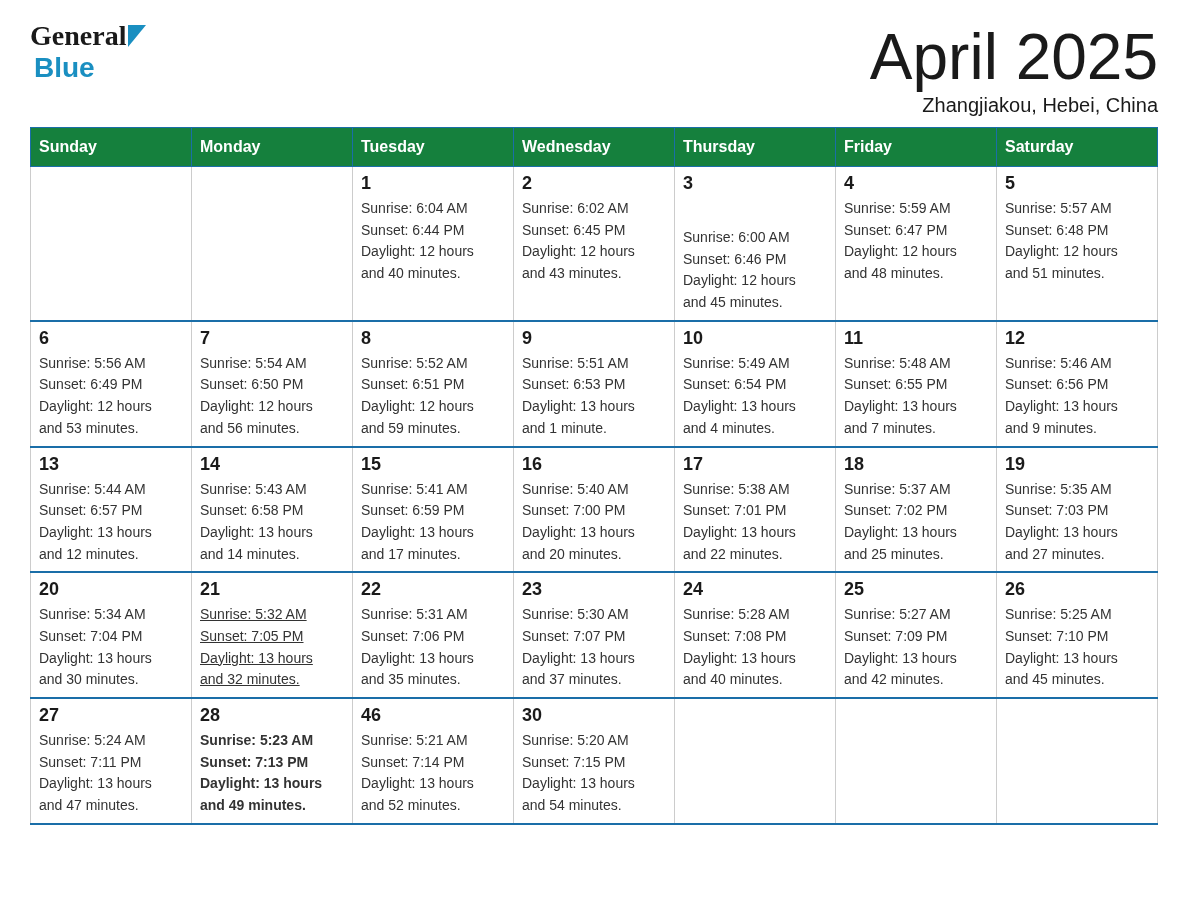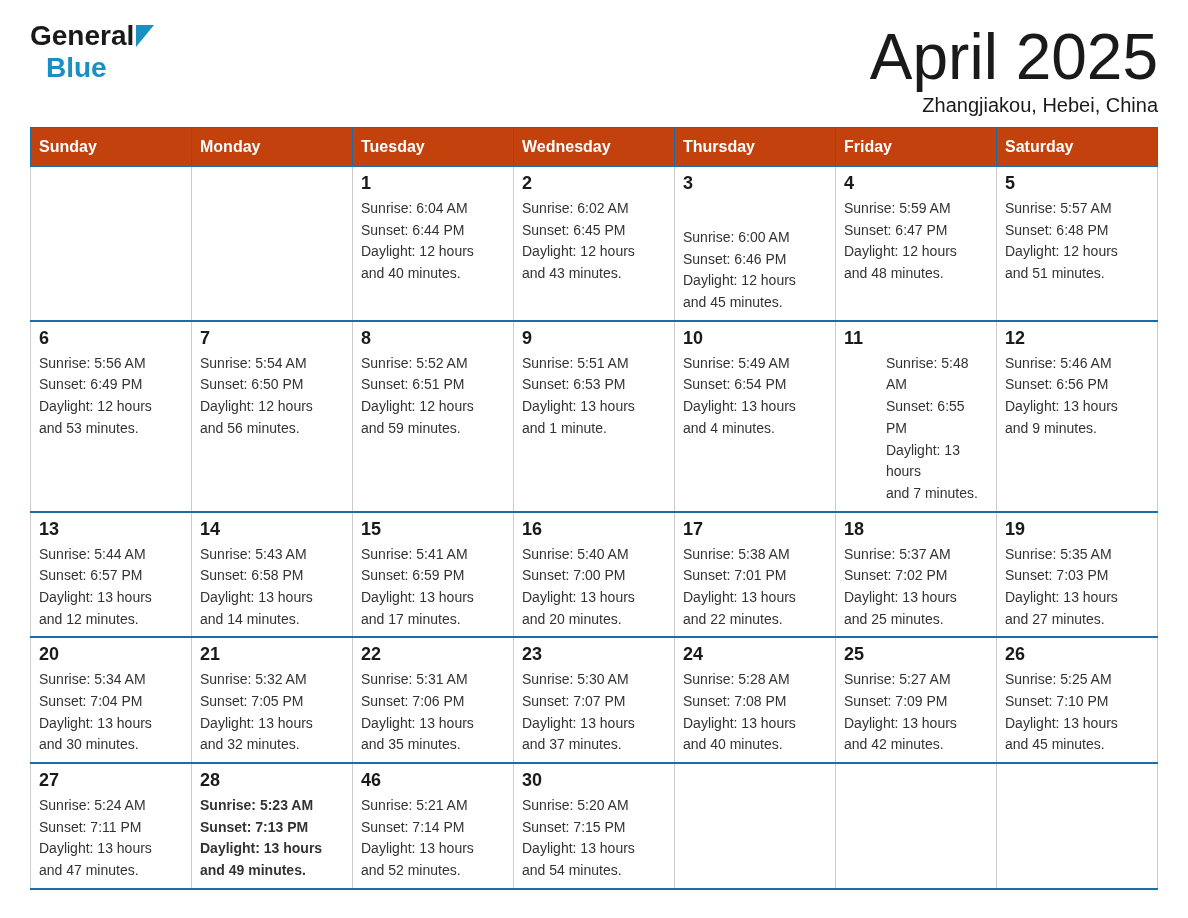--- a/index.html
+++ b/index.html
@@ -13,56 +13,57 @@
     .header {
       display: flex;
       justify-content: space-between;
       align-items: flex-start;
       margin-bottom: 10px;
     }
     .logo-text-general {
       font-size: 28px;
       font-weight: bold;
       color: #1a1a1a;
+      font-family: Liberation Serif, serif;
     }
     .logo-wrapper {
       display: flex;
       flex-direction: column;
       align-items: flex-start;
     }
     .logo-line1 {
       display: flex;
       align-items: center;
     }
     .logo-line2 {
       font-size: 28px;
       font-weight: bold;
       color: #1a8fc1;
-      margin-left: 16px;
+      margin-left: 4px;
     }
     .title-block {
       text-align: right;
     }
     .title-block h1 {
       font-size: 64px;
       font-weight: normal;
       color: #1a1a1a;
     }
     .title-block h2 {
       font-size: 20px;
       font-weight: normal;
       color: #1a1a1a;
     }
     .calendar {
       width: 100%;
       border-collapse: collapse;
       margin-top: 10px;
     }
     .calendar thead tr th {
-      background: #c2410c;
+      background: #15803d;
       color: #fff;
       padding: 10px 8px;
       font-size: 16px;
       font-weight: bold;
       text-align: left;
       border: 1px solid #1a6ea8;
     }
     .calendar tbody tr td {
       vertical-align: top;
       border: 1px solid #ccc;
@@ -192,21 +193,21 @@
         </td>
         <td>
           <div class="day-number">10</div>
           <div class="day-info" style="white-space: pre-line;">Sunrise: 5:49 AM
 Sunset: 6:54 PM
 Daylight: 13 hours
 and 4 minutes.</div>
         </td>
         <td>
           <div class="day-number">11</div>
-          <div class="day-info" style="white-space: pre-line; margin-left: 42px;">Sunrise: 5:48 AM
+          <div class="day-info" style="white-space: pre-line;">Sunrise: 5:48 AM
 Sunset: 6:55 PM
 Daylight: 13 hours
 and 7 minutes.</div>
         </td>
         <td>
           <div class="day-number">12</div>
           <div class="day-info" style="white-space: pre-line;">Sunrise: 5:46 AM
 Sunset: 6:56 PM
 Daylight: 13 hours
 and 9 minutes.</div>
@@ -266,21 +267,21 @@
       <tr>
         <td>
           <div class="day-number">20</div>
           <div class="day-info" style="white-space: pre-line;">Sunrise: 5:34 AM
 Sunset: 7:04 PM
 Daylight: 13 hours
 and 30 minutes.</div>
         </td>
         <td>
           <div class="day-number">21</div>
-          <div class="day-info" style="white-space: pre-line;">Sunrise: 5:32 AM
+          <div class="day-info" style="white-space: pre-line; text-decoration: underline;">Sunrise: 5:32 AM
 Sunset: 7:05 PM
 Daylight: 13 hours
 and 32 minutes.</div>
         </td>
         <td>
           <div class="day-number">22</div>
           <div class="day-info" style="white-space: pre-line;">Sunrise: 5:31 AM
 Sunset: 7:06 PM
 Daylight: 13 hours
 and 35 minutes.</div>

